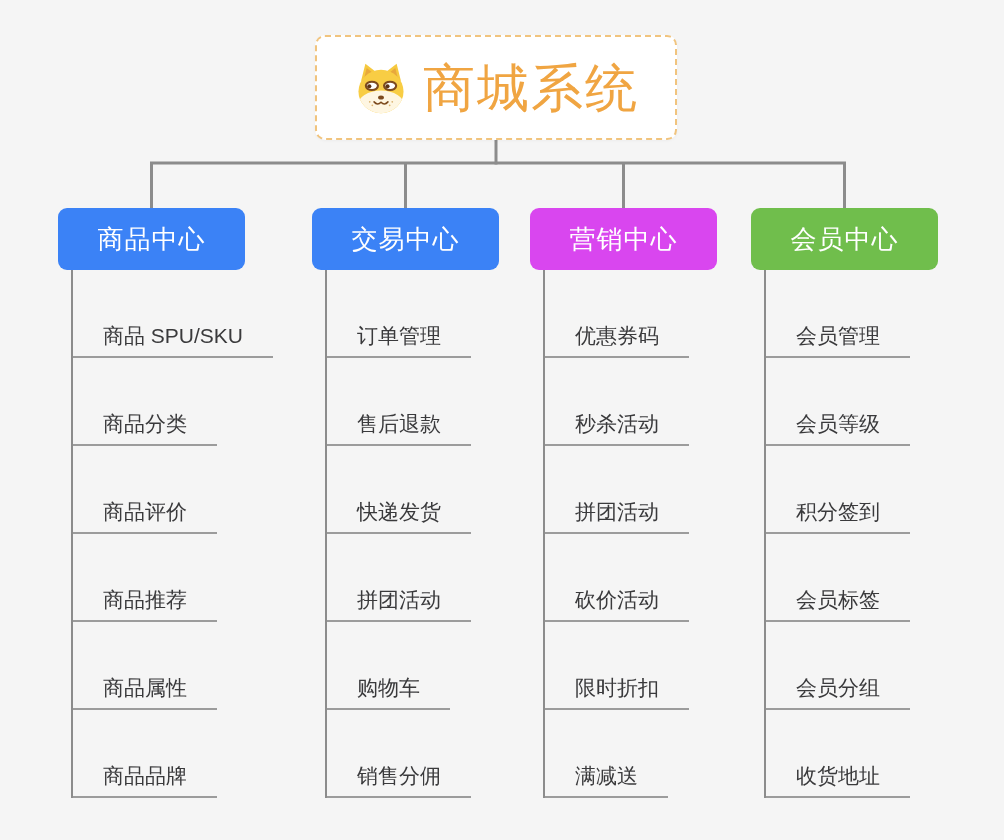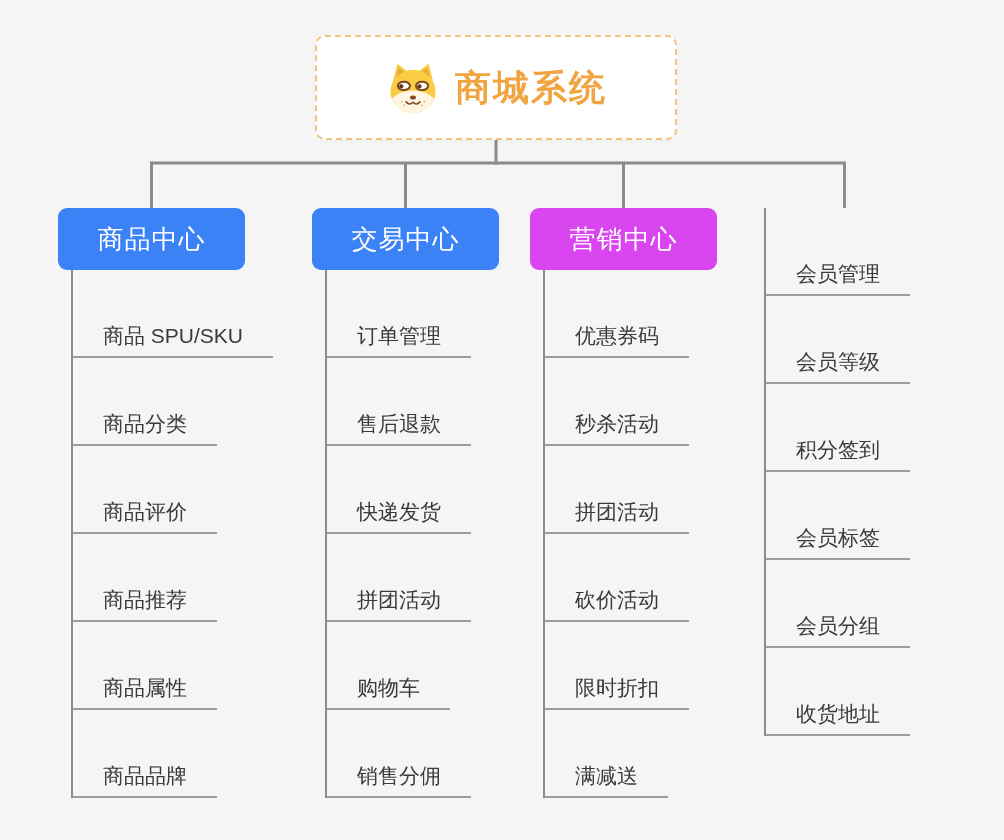--- a/index.html
+++ b/index.html
@@ -30,25 +30,24 @@
     background:#FFFFFF;
     border:2px dashed var(--root-border);
     border-radius:10px;
     box-sizing:border-box;
     display:flex;align-items:center;justify-content:center;
     gap:14px;
     box-shadow:0 1px 3px rgba(0,0,0,0.04);
   }
   .root-icon{width:56px;height:52px;display:inline-flex;flex:0 0 auto;}
   .root-title{
-    font-size:36px;line-height:1;
+    font-size:52px;line-height:1;
     color:var(--root-text);
     letter-spacing:2px;
     white-space:nowrap;
-    font-weight:bold;
   }
   
   .branch-col{
     position:absolute;top:208px;
     width:187px;
   }
   .branch-node{
     width:187px;height:62px;
     border-radius:9px;
     display:flex;align-items:center;justify-content:center;
@@ -191,20 +190,23 @@
           </div>
         <div class="leaf-node">
             <span class="leaf-label">限时折扣</span>
           </div>
         <div class="leaf-node">
             <span class="leaf-label">满减送</span>
           </div>
       </div>
     </div>
     <div class="branch-col" style="left: 751px;">
+      <div class="branch-node" style="background: rgb(112, 190, 76);">
+        <span class="branch-label">会员中心</span>
+      </div>
       <div class="branch-children">
 
       <div class="leaf-node">
             <span class="leaf-label">会员管理</span>
           </div>
         <div class="leaf-node">
             <span class="leaf-label">会员等级</span>
           </div>
         <div class="leaf-node">
             <span class="leaf-label">积分签到</span>

